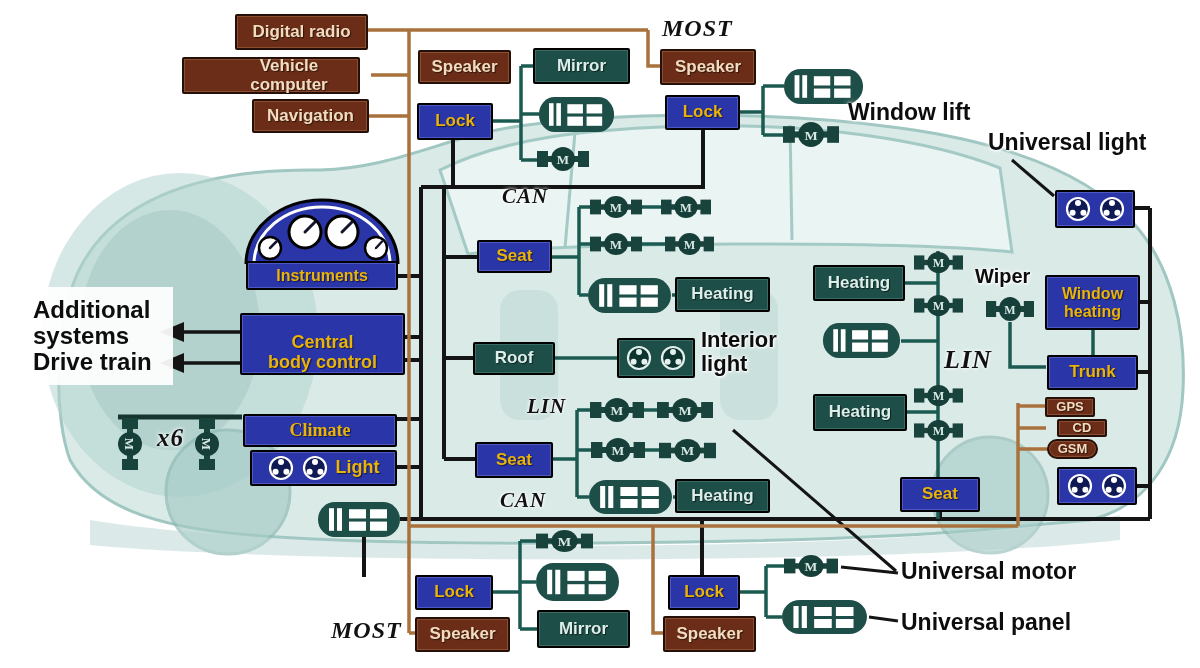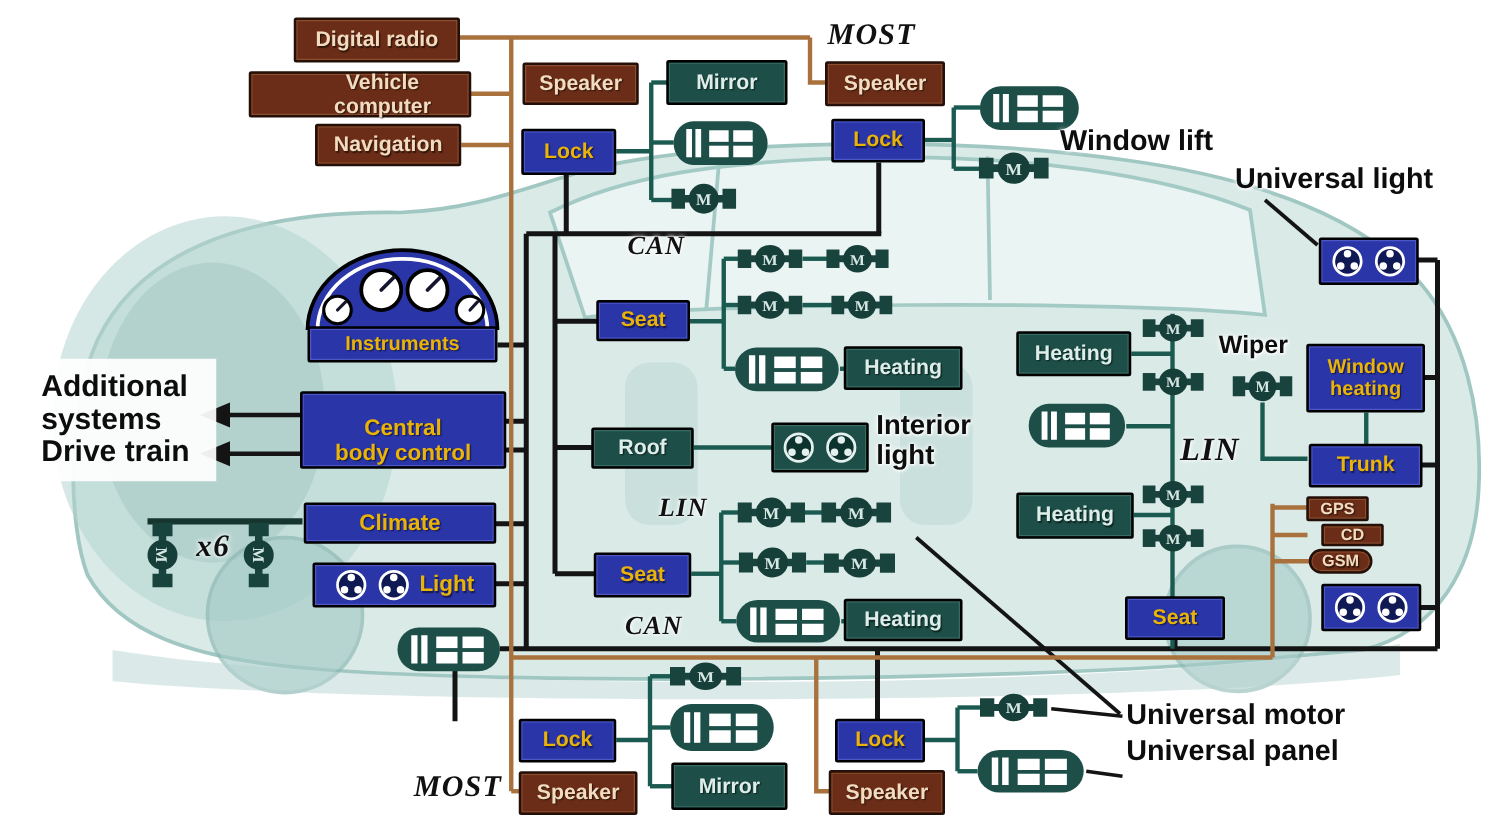--- a/index.html
+++ b/index.html
@@ -349,21 +349,21 @@
    <circle cx="62" cy="36" r="16" fill="#fff" stroke="#000" stroke-width="3"></circle>
    <line x1="62" y1="36" x2="72" y2="26" stroke="#15152d" stroke-width="3" stroke-linecap="round"></line>
    <circle cx="99" cy="36" r="16" fill="#fff" stroke="#000" stroke-width="3"></circle>
    <line x1="99" y1="36" x2="109" y2="26" stroke="#15152d" stroke-width="3" stroke-linecap="round"></line>
    <circle cx="133" cy="52" r="11" fill="#fff" stroke="#000" stroke-width="2.5"></circle>
    <line x1="133" y1="52" x2="139" y2="45.5" stroke="#15152d" stroke-width="2.5" stroke-linecap="round"></line>
       </svg></div>
     <div class="box brown" style="left: 235px; top: 14px; width: 133px; height: 36px; font-size: 17px;">
       <span class="t">Digital radio</span>
     </div>
-    <div class="box brown" style="left: 199px; top: 57px; width: 178px; height: 37px; font-size: 17px; padding-left: 36px;">
+    <div class="box brown" style="left: 182px; top: 57px; width: 178px; height: 37px; font-size: 17px; padding-left: 36px;">
       <span class="t">Vehicle computer</span>
     </div>
     <div class="box brown" style="left: 252px; top: 99px; width: 117px; height: 34px; font-size: 17px;">
       <span class="t">Navigation</span>
     </div>
     <div class="box brown" style="left: 418px; top: 50px; width: 93px; height: 34px; font-size: 17px;">
       <span class="t">Speaker</span>
     </div>
     <div class="box brown" style="left: 660px; top: 49px; width: 96px; height: 36px; font-size: 17px;">
       <span class="t">Speaker</span>
@@ -395,21 +395,21 @@
     <div class="box blue" style="left: 475px; top: 442px; width: 78px; height: 36px; font-size: 17px;">
       <span class="t">Seat</span>
     </div>
     <div class="box blue" style="left: 900px; top: 477px; width: 80px; height: 35px; font-size: 17px;">
       <span class="t">Seat</span>
     </div>
     <div class="box blue" style="left: 240px; top: 313px; width: 165px; height: 62px; font-size: 18px; align-items: flex-end;">
       <span class="t">Central
 body control</span>
     </div>
-    <div class="box blue" style="left: 243px; top: 402px; width: 154px; height: 33px; font-size: 18px;">
+    <div class="box blue" style="left: 243px; top: 414px; width: 154px; height: 33px; font-size: 18px; font-family: Liberation Serif, serif;">
       <span class="t">Climate</span>
     </div>
     <div class="box blue" style="left: 250px; top: 450px; width: 147px; height: 36px; font-size: 18px;">
       <span class="li"><svg width="26" height="26" viewBox="0 0 26 26">
    <circle cx="13" cy="13" r="11" fill="#0f1a55" stroke="#ffffff" stroke-width="2.2"></circle>
    <circle cx="13" cy="7" r="3" fill="#ffffff"></circle>
    <circle cx="7.6" cy="16.8" r="3" fill="#ffffff"></circle>
    <circle cx="18.4" cy="16.8" r="3" fill="#ffffff"></circle>
         </svg></span>
       <span class="li"><svg width="26" height="26" viewBox="0 0 26 26">
@@ -513,21 +513,21 @@
     </div>
     <div class="lbl plain" style="left: 988px; top: 130px; font-size: 23px;">
       <span>Universal light</span>
     </div>
     <div class="lbl plain" style="left: 975px; top: 266px; font-size: 20px;">
       <span>Wiper</span>
     </div>
     <div class="lbl plain" style="left: 901px; top: 559px; font-size: 23px;">
       <span>Universal motor</span>
     </div>
-    <div class="lbl plain" style="left: 901px; top: 588px; font-size: 23px;">
+    <div class="lbl plain" style="left: 901px; top: 610px; font-size: 23px;">
       <span>Universal panel</span>
     </div>
     <div class="lbl bus" style="left: 157px; top: 424px; font-size: 25px;">
       <span>x6</span>
     </div>
     <div class="lbl bus" style="left: 662px; top: 16px; font-size: 24px;">
       <span>MOST</span>
     </div>
     <div class="lbl bus" style="left: 331px; top: 618px; font-size: 24px;">
       <span>MOST</span>

